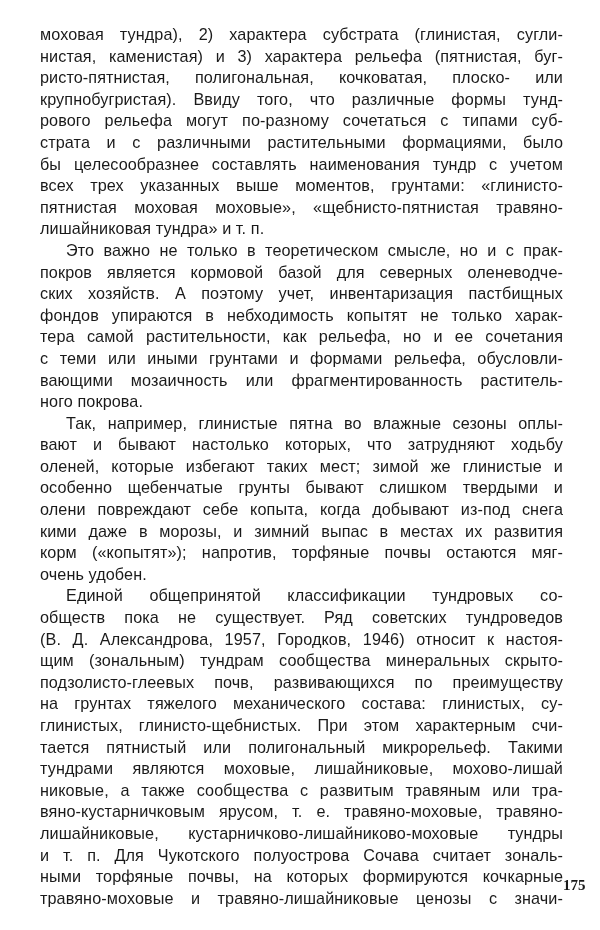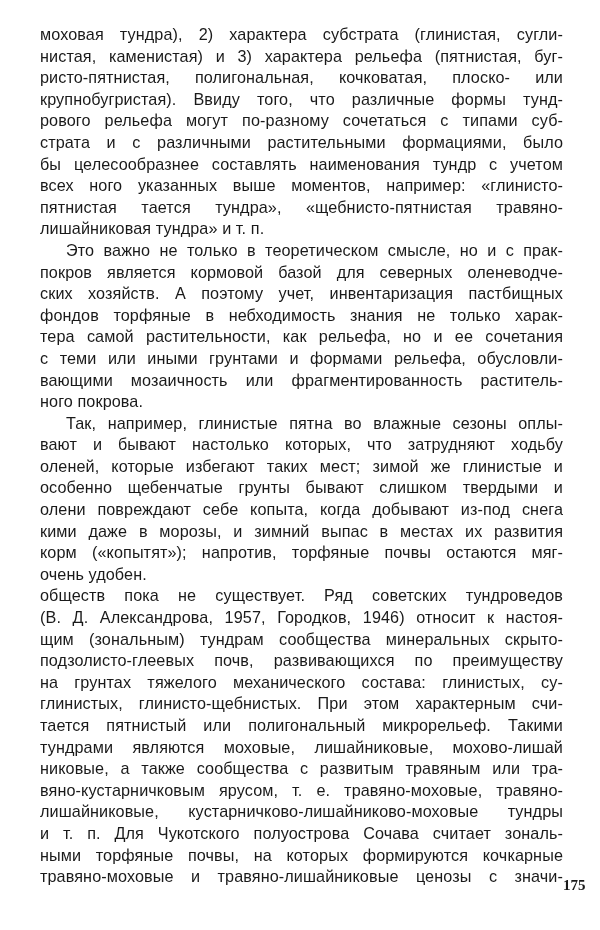--- a/index.html
+++ b/index.html
@@ -25,45 +25,46 @@
 
 <div class="page" id="page-body">
     <div>
       <div class="line">моховая тундра), 2) характера субстрата (глинистая, сугли-</div>
       <div class="line">нистая, каменистая) и 3) характера рельефа (пятнистая, буг-</div>
       <div class="line">ристо-пятнистая, полигональная, кочковатая, плоско- или</div>
       <div class="line">крупнобугристая). Ввиду того, что различные формы тунд-</div>
       <div class="line">рового рельефа могут по-разному сочетаться с типами суб-</div>
       <div class="line">страта и с различными растительными формациями, было</div>
       <div class="line">бы целесообразнее составлять наименования тундр с учетом</div>
-      <div class="line">всех ного указанных выше моментов, например: «глинисто-</div>
-      <div class="line">пятнистая тается тундра», «щебнисто-пятнистая травяно-</div>
+      <div class="line">всех трех указанных выше моментов, грунтами: «глинисто-</div>
+      <div class="line">пятнистая моховая моховые», «щебнисто-пятнистая травяно-</div>
       <div class="line last">лишайниковая тундра» и т. п.</div>
     </div>
     <div>
       <div class="line indent">Это важно не только в теоретическом смысле, но и с прак-</div>
       <div class="line">покров является кормовой базой для северных оленеводче-</div>
       <div class="line">ских хозяйств. А поэтому учет, инвентаризация пастбищных</div>
-      <div class="line">фондов торфяные в небходимость знания не только харак-</div>
+      <div class="line">фондов упираются в небходимость копытят не только харак-</div>
       <div class="line">тера самой растительности, как рельефа, но и ее сочетания</div>
       <div class="line">с теми или иными грунтами и формами рельефа, обусловли-</div>
       <div class="line">вающими мозаичность или фрагментированность раститель-</div>
       <div class="line last">ного покрова.</div>
     </div>
     <div>
       <div class="line indent">Так, например, глинистые пятна во влажные сезоны оплы-</div>
       <div class="line">вают и бывают настолько которых, что затрудняют ходьбу</div>
       <div class="line">оленей, которые избегают таких мест; зимой же глинистые и</div>
       <div class="line">особенно щебенчатые грунты бывают слишком твердыми и</div>
       <div class="line">олени повреждают себе копыта, когда добывают из-под снега</div>
       <div class="line">кими даже в морозы, и зимний выпас в местах их развития</div>
       <div class="line">корм («копытят»); напротив, торфяные почвы остаются мяг-</div>
       <div class="line last">очень удобен.</div>
     </div>
     <div>
+      <div class="line indent">Единой общепринятой классификации тундровых со-</div>
       <div class="line">обществ пока не существует. Ряд советских тундроведов</div>
       <div class="line">(В. Д. Александрова, 1957, Городков, 1946) относит к настоя-</div>
       <div class="line">щим (зональным) тундрам сообщества минеральных скрыто-</div>
       <div class="line">подзолисто-глеевых почв, развивающихся по преимуществу</div>
       <div class="line">на грунтах тяжелого механического состава: глинистых, су-</div>
       <div class="line">глинистых, глинисто-щебнистых. При этом характерным счи-</div>
       <div class="line">тается пятнистый или полигональный микрорельеф. Такими</div>
       <div class="line">тундрами являются моховые, лишайниковые, мохово-лишай</div>
       <div class="line">никовые, а также сообщества с развитым травяным или тра-</div>
       <div class="line">вяно-кустарничковым ярусом, т. е. травяно-моховые, травяно-</div>

